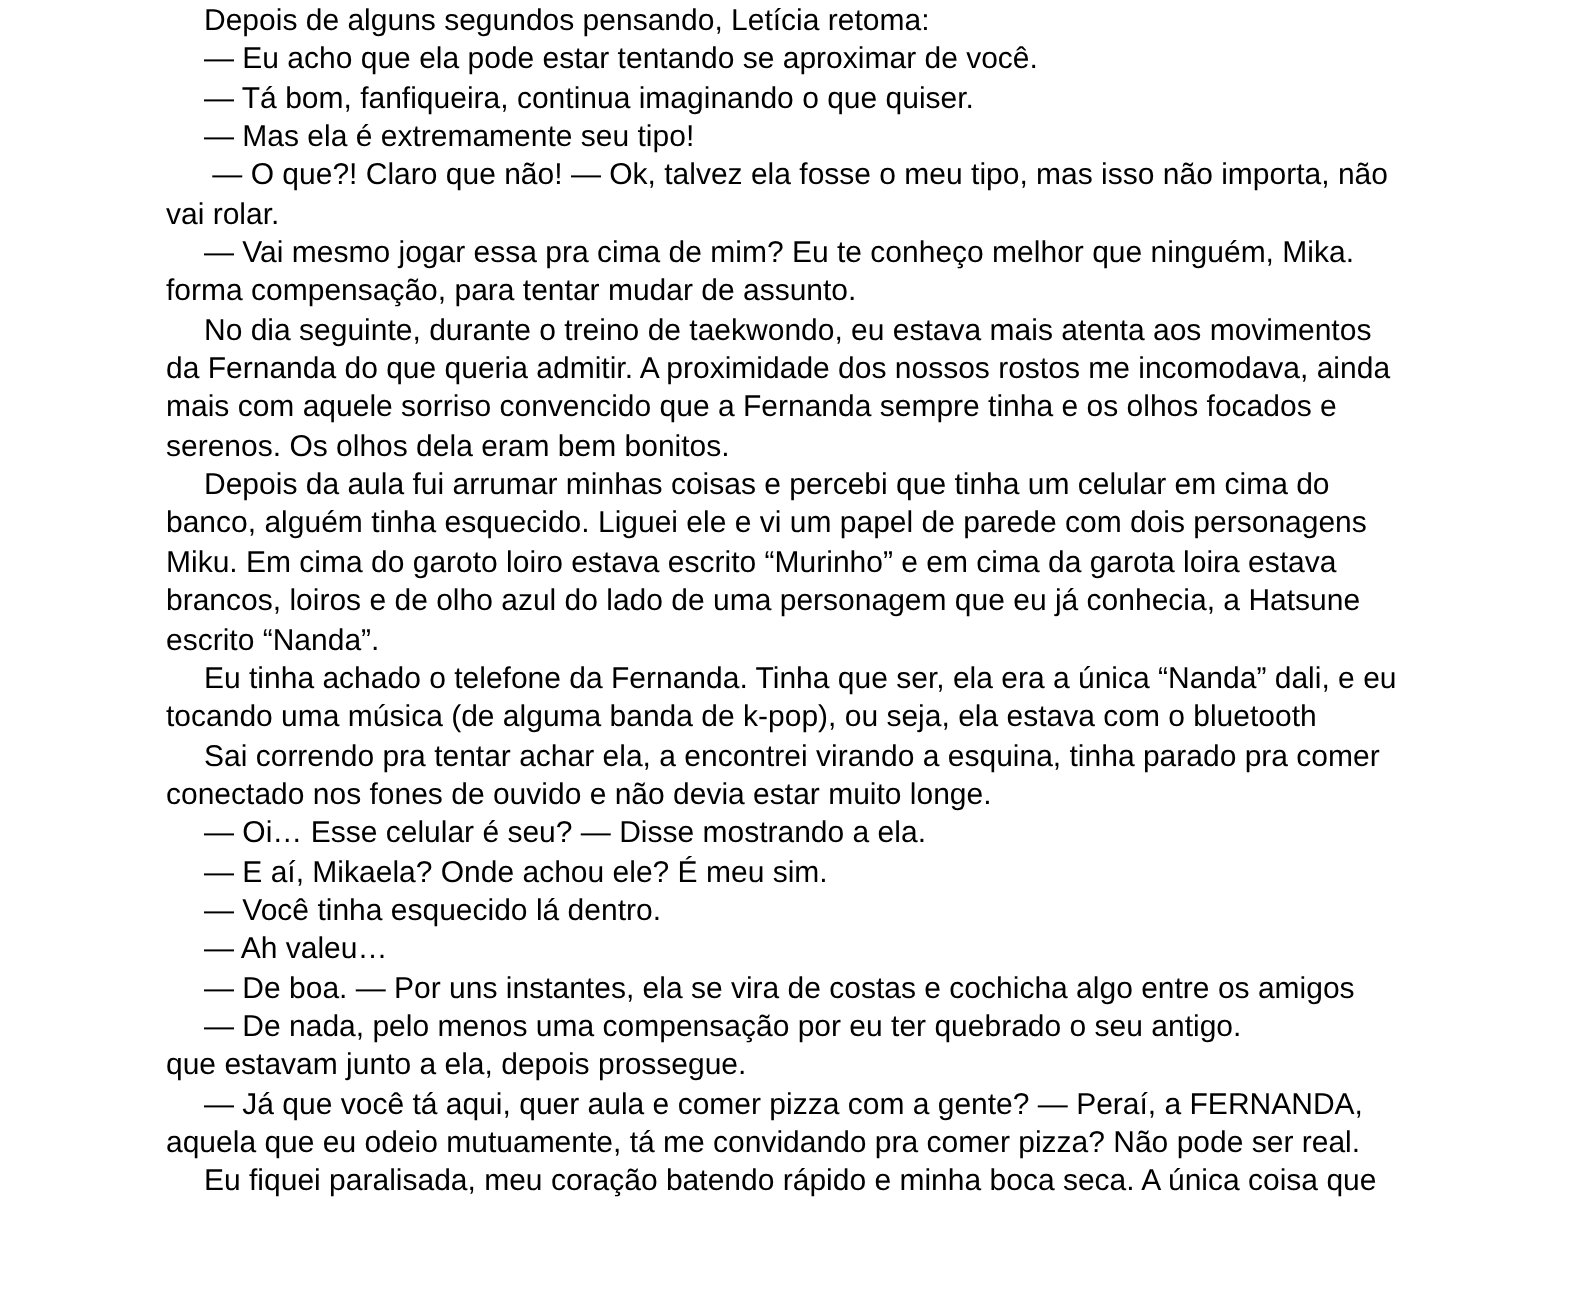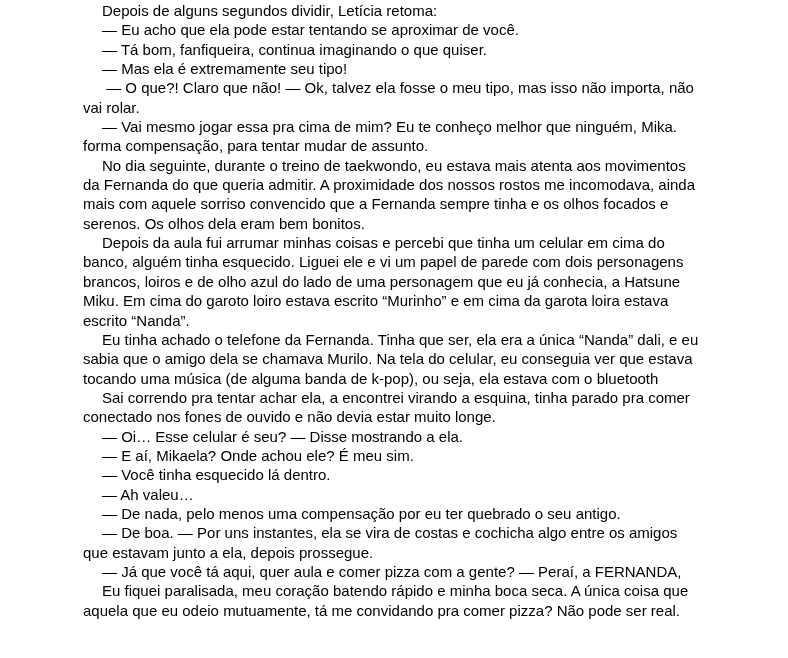--- a/index.html
+++ b/index.html
@@ -28,45 +28,44 @@
     height: 19.35px;
   }
   .ind {
     padding-left: 19px;
   }
 </style>
 </head>
 <body>
 
 <div class="page">
-  <div class="ln ind">Depois de alguns segundos dividir, Letícia retoma:</div>
+  <div class="ln ind">Depois de alguns segundos pensando, Letícia retoma:</div>
   <div class="ln ind">— Eu acho que ela pode estar tentando se aproximar de você.</div>
   <div class="ln ind">— Tá bom, fanfiqueira, continua imaginando o que quiser.</div>
   <div class="ln ind">— Mas ela é extremamente seu tipo!</div>
   <div class="ln ind"> — O que?! Claro que não! — Ok, talvez ela fosse o meu tipo, mas isso não importa, não</div>
   <div class="ln">vai rolar.</div>
   <div class="ln ind">— Vai mesmo jogar essa pra cima de mim? Eu te conheço melhor que ninguém, Mika.</div>
   <div class="ln">forma compensação, para tentar mudar de assunto.</div>
   <div class="ln ind">No dia seguinte, durante o treino de taekwondo, eu estava mais atenta aos movimentos</div>
   <div class="ln">da Fernanda do que queria admitir. A proximidade dos nossos rostos me incomodava, ainda</div>
   <div class="ln">mais com aquele sorriso convencido que a Fernanda sempre tinha e os olhos focados e</div>
   <div class="ln">serenos. Os olhos dela eram bem bonitos.</div>
   <div class="ln ind">Depois da aula fui arrumar minhas coisas e percebi que tinha um celular em cima do</div>
   <div class="ln">banco, alguém tinha esquecido. Liguei ele e vi um papel de parede com dois personagens</div>
+  <div class="ln">Miku. Em cima do garoto loiro estava escrito “Murinho” e em cima da garota loira estava</div>
   <div class="ln">brancos, loiros e de olho azul do lado de uma personagem que eu já conhecia, a Hatsune</div>
-  <div class="ln">Miku. Em cima do garoto loiro estava escrito “Murinho” e em cima da garota loira estava</div>
   <div class="ln">escrito “Nanda”.</div>
   <div class="ln ind">Eu tinha achado o telefone da Fernanda. Tinha que ser, ela era a única “Nanda” dali, e eu</div>
-  <div class="ln">sabia que o amigo dela se chamava Murilo. Na tela do celular, eu conseguia ver que estava</div>
   <div class="ln">tocando uma música (de alguma banda de k-pop), ou seja, ela estava com o bluetooth</div>
   <div class="ln ind">Sai correndo pra tentar achar ela, a encontrei virando a esquina, tinha parado pra comer</div>
   <div class="ln">conectado nos fones de ouvido e não devia estar muito longe.</div>
   <div class="ln ind">— Oi… Esse celular é seu? — Disse mostrando a ela.</div>
   <div class="ln ind">— E aí, Mikaela? Onde achou ele? É meu sim.</div>
   <div class="ln ind">— Você tinha esquecido lá dentro.</div>
   <div class="ln ind">— Ah valeu…</div>
+  <div class="ln ind">— De boa. — Por uns instantes, ela se vira de costas e cochicha algo entre os amigos</div>
   <div class="ln ind">— De nada, pelo menos uma compensação por eu ter quebrado o seu antigo.</div>
-  <div class="ln ind">— De boa. — Por uns instantes, ela se vira de costas e cochicha algo entre os amigos</div>
   <div class="ln">que estavam junto a ela, depois prossegue.</div>
   <div class="ln ind">— Já que você tá aqui, quer aula e comer pizza com a gente? — Peraí, a FERNANDA,</div>
+  <div class="ln">aquela que eu odeio mutuamente, tá me convidando pra comer pizza? Não pode ser real.</div>
   <div class="ln ind">Eu fiquei paralisada, meu coração batendo rápido e minha boca seca. A única coisa que</div>
-  <div class="ln">aquela que eu odeio mutuamente, tá me convidando pra comer pizza? Não pode ser real.</div>
 </div>
 
 </body></html>

